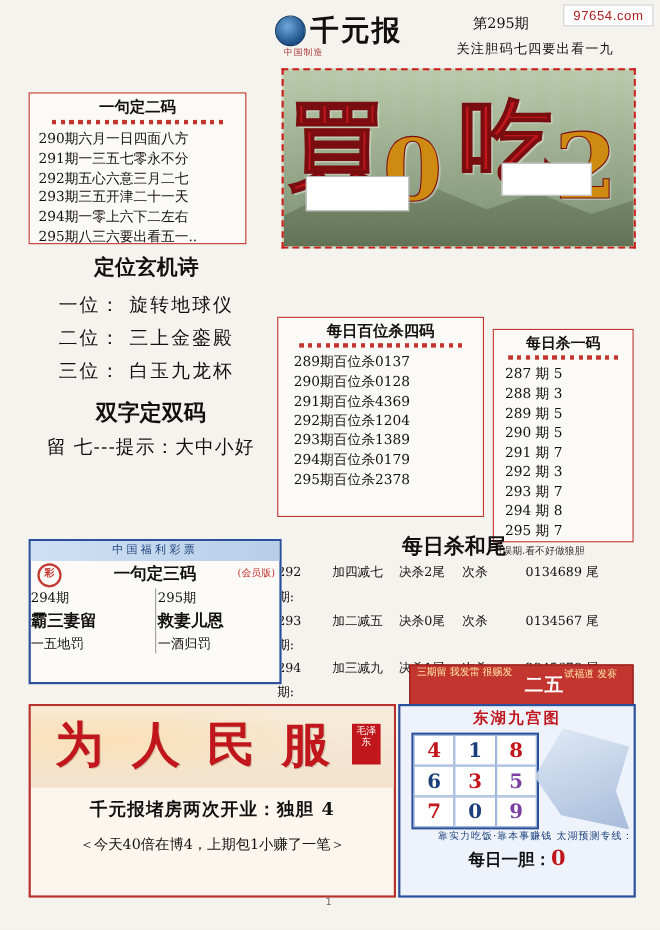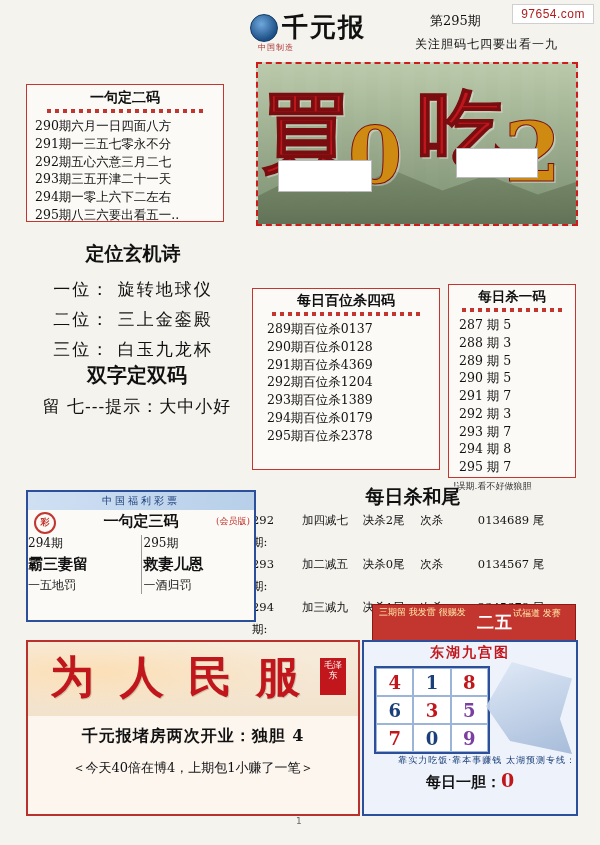--- a/index.html
+++ b/index.html
@@ -96,41 +96,41 @@
     font-size:12.5px;color:#111;line-height:1.42;white-space:nowrap;
   }
 
   
   #b-yiju{left:26px;top:84px;width:196px;height:136px;}
   #b-yiju .ttl{font-size:14px;margin-top:4px;}
   #b-yiju .list{margin:2px 0 0 8px;}
 
   
   #b-xuanji{left:26px;top:228px;width:214px;height:128px;border:none;background:transparent;}
-  #b-xuanji .ttl{font-size:19px;margin:13px 0 8px;}
+  #b-xuanji .ttl{font-size:19px;margin:2px 0 8px;}
   #b-xuanji .line{
     font-family:"DejaVu Serif","Liberation Serif",serif;
     font-size:17px;text-align:center;line-height:1.75;letter-spacing:2px;
   }
 
   
   #b-shuangzi{left:26px;top:362px;width:222px;height:72px;border:none;background:transparent;}
   #b-shuangzi .ttl{font-size:20px;margin-bottom:6px;}
   #b-shuangzi .line{
     font-size:17px;text-align:center;letter-spacing:1px;
     font-family:"DejaVu Serif","Liberation Serif",serif;
   }
 
   
   #b-baiwei{left:252px;top:288px;width:186px;height:180px;}
   #b-baiwei .ttl{font-size:14px;margin-top:3px;}
   #b-baiwei .list{margin:2px 0 0 14px;}
 
   
-  #b-shayi{left:448px;top:284px;width:126px;height:192px;}
+  #b-shayi{left:448px;top:299px;width:126px;height:192px;}
   #b-shayi .ttl{font-size:13.5px;margin-top:3px;}
   #b-shayi .list{margin:2px 0 0 10px;}
   #b-shayi .note{font-size:9px;color:#333;margin:4px 0 0 4px;white-space:nowrap;}
 
   
   #b-hewei{left:252px;top:484px;width:322px;height:118px;border:none;background:transparent;}
   #b-hewei .ttl{font-size:19px;margin:0 0 0;}
   #b-hewei .hrow{font-size:11.5px;display:flex;gap:14px;line-height:1.9;font-family:"DejaVu Serif",serif;}
   #b-hewei .c0{width:48px;}
   #b-hewei .c1{width:62px;}

